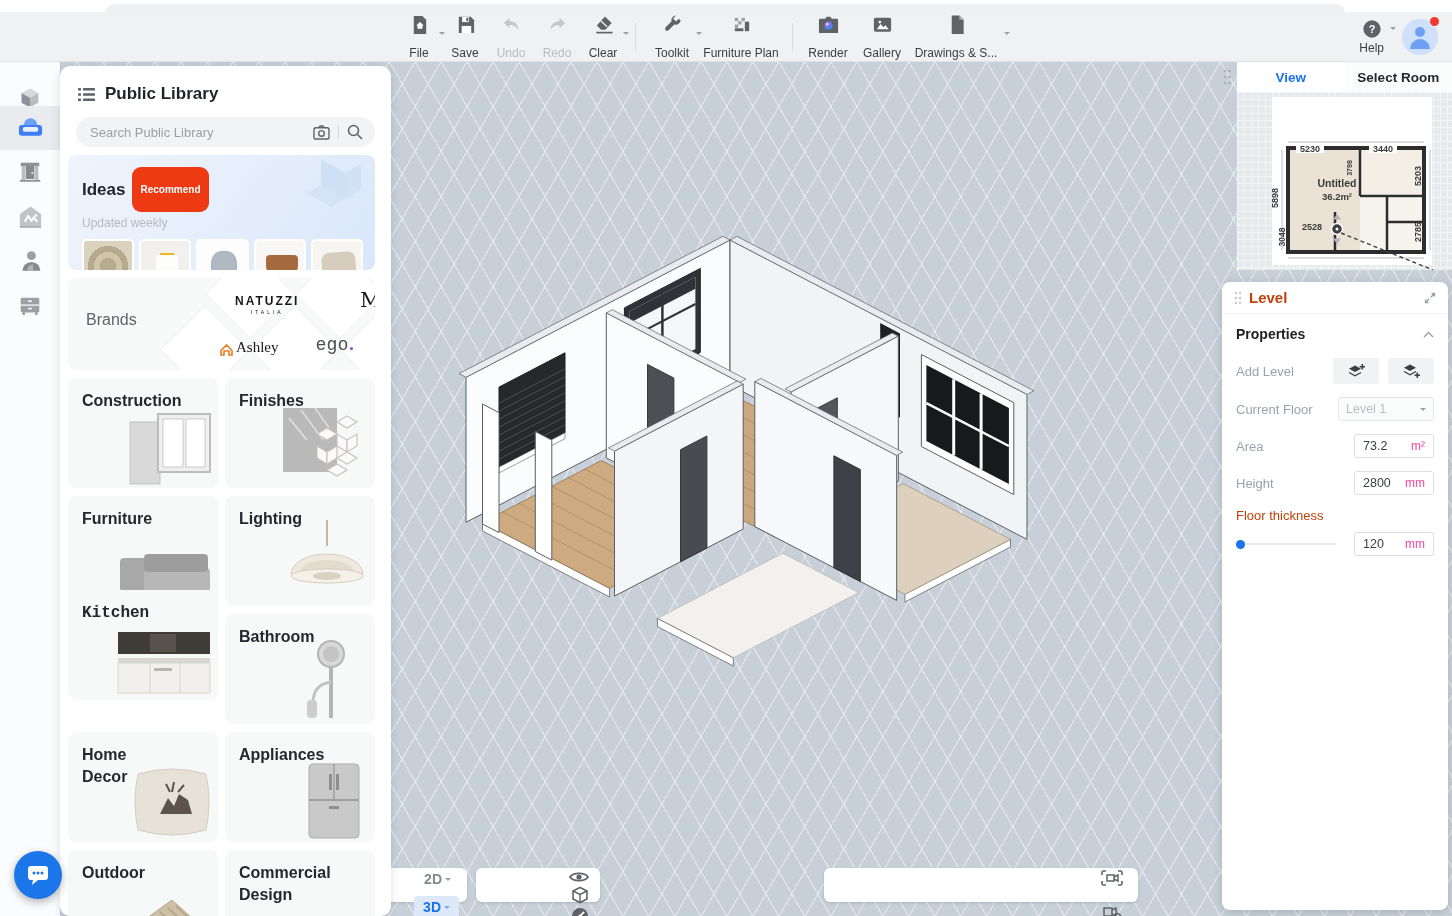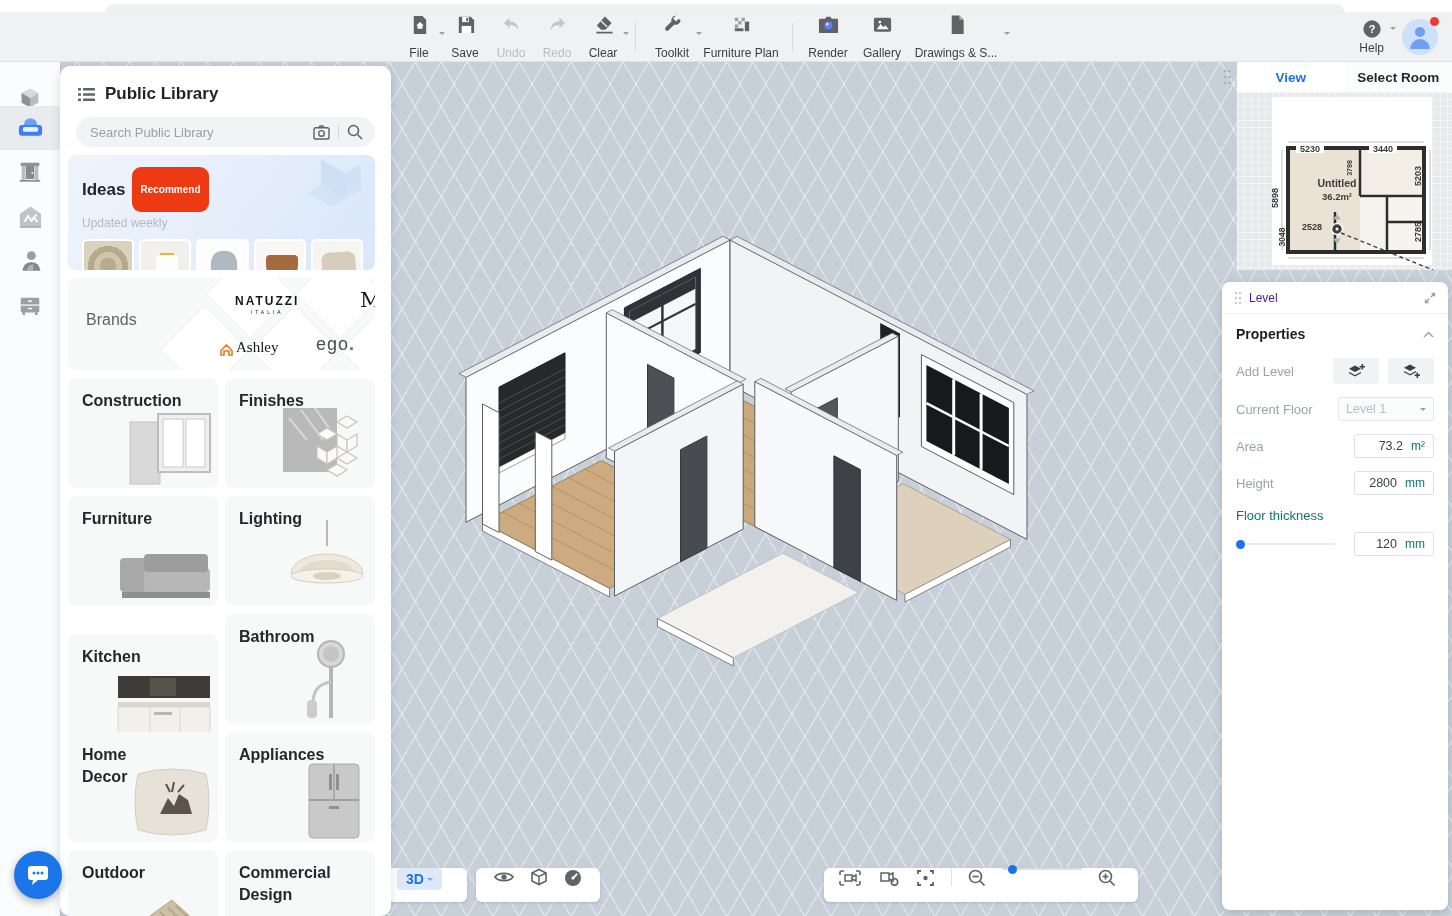--- a/index.html
+++ b/index.html
@@ -71,21 +71,21 @@
 .cat-img { position:absolute; right:0; bottom:0; }
 
 
 .viewport { position:absolute; left:0; top:62px; width:1452px; height:854px; background-color:#c7d0d9;
  background-image:repeating-linear-gradient(60deg, rgba(255,255,255,0) 0 21px, rgba(255,255,255,.38) 21px 22.5px),
                   repeating-linear-gradient(120deg, rgba(255,255,255,0) 0 21px, rgba(255,255,255,.38) 21px 22.5px);
  z-index:10; overflow:hidden; }
 .house-svg { position:absolute; left:430px; top:138px; }
 
 
-.ctrl-box { position:absolute; background:#fff; border-radius:6px; height:34px; display:flex; align-items:flex-start; box-shadow:0 1px 3px rgba(40,50,60,.18); }
+.ctrl-box { position:absolute; background:#fff; border-radius:6px; height:34px; display:flex; align-items:flex-end; box-shadow:0 1px 3px rgba(40,50,60,.18);flex-direction:column; }
 .box-mode { left:340px; top:806px; width:127px; padding:0 8px; gap:6px; }
 .mode-2d { display:flex; align-items:center; gap:3px; font-size:14px; font-weight:bold; color:#83898f; padding:3px 8px; cursor:pointer; }
 .mode-3d { display:flex; align-items:center; gap:3px; font-size:14px; font-weight:bold; color:#1a73e8; background:#dde8f8; border-radius:4px; padding:3px 9px; cursor:pointer; }
 .caret-s { width:0; height:0; border:3.5px solid transparent; border-top-color:#9aa0a6; margin-top:3px; }
 .caret-b { width:0; height:0; border:3.5px solid transparent; border-top-color:#7fa7e8; margin-top:3px; }
 .box-view { left:476px; top:806px; width:124px; justify-content:space-around; padding:0 10px; }
 .box-cam { left:824px; top:806px; width:314px; padding:0 14px; gap:15px; }
 .v-div { width:1px; height:18px; background:#e1e3e6; }
 .zoom-track { position:relative; width:80px; height:2px; background:#dadde1; border-radius:1px; }
 .zoom-knob { position:absolute; left:6px; top:-3.5px; width:9px; height:9px; border-radius:50%; background:#1a73e8; }
@@ -97,34 +97,34 @@
 .mm-tab.active { background:#fff; color:#1a73e8; }
 .mm-tab.idle { background:#fbfcfc; color:#24282e; }
 .mm-grid { position:absolute; left:1237px; top:30px; width:215px; height:178px; background-color:#e7eaed;
  background-image:linear-gradient(#f3f5f6 1px, transparent 1px), linear-gradient(90deg,#f3f5f6 1px, transparent 1px);
  background-size:7px 7px; z-index:19; }
 .mm-handle { position:absolute; left:1222px; top:6px; z-index:21; cursor:grab; }
 
 
 .level-panel { position:absolute; left:1222px; top:220px; width:226px; height:628px; background:#fff; border-radius:8px; box-shadow:0 2px 10px rgba(30,40,60,.18); z-index:22; }
 .lv-header { height:32px; display:flex; align-items:center; gap:7px; padding:0 12px; border-bottom:1px solid #f0f1f3; }
-.lv-title { font-size:12px; font-weight:normal; color:#4c1d95; flex:1; }
+.lv-title { font-size:15px; font-weight:bold; color:#c2410c; flex:1; }
 .lv-body { padding:12px 14px; }
 .lv-props { display:flex; align-items:center; margin-bottom:16px; }
 .lv-props .t { font-size:14px; font-weight:bold; color:#202124; flex:1; }
 .lv-row { display:flex; align-items:center; margin-bottom:13px; }
 .lv-label { font-size:13px; color:#9aa3ad; flex:1; }
 .lv-btns { display:flex; gap:9px; }
 .lv-btn { width:46px; height:26px; background:#f0f2f3; border-radius:3px; display:flex; align-items:center; justify-content:center; cursor:pointer; }
 .lv-select { width:96px; height:24px; background:#fafbfb; border:1px solid #e4e6e9; border-radius:3px; display:flex; align-items:center; padding:0 7px; cursor:default; }
 .lv-select .v { flex:1; font-size:12.5px; color:#b9bdc2; }
 .lv-input { width:80px; height:24px; background:#fff; border:1px solid #dcdfe3; border-radius:3px; display:flex; align-items:center; padding:0 8px; }
-.lv-input .v { flex:1; text-align:right; font-size:12.5px; color:#3c4043; padding-right:8px; }
-.lv-input .u { font-size:12px; color:#0f766e; }
-.lv-flabel { font-size:13px; color:#0f766e; margin-bottom:9px; }
+.lv-input .v { flex:1; text-align:left; font-size:12.5px; color:#3c4043; padding-right:8px; }
+.lv-input .u { font-size:12px; color:#ec4899; }
+.lv-flabel { font-size:13px; color:#c2410c; margin-bottom:9px; }
 .lv-slider-row { display:flex; align-items:center; }
 .lv-track { position:relative; flex:1; height:2px; background:#e8eaed; margin-right:18px; border-radius:1px; }
 .lv-knob { position:absolute; left:0; top:-3.5px; width:9px; height:9px; border-radius:50%; background:#1a73e8; }
 </style>
 </head>
 <body>
 
 <div class="browser-strip">
   <div class="browser-capsule"></div>
 </div>
@@ -733,21 +733,21 @@
   <div class="cat-card" style="left:165px; top:430px;">
     <span class="cat-title">Lighting</span>
     <svg class="cat-img" width="100" height="86" viewBox="0 0 100 86">
         <line x1="52" y1="0" x2="52" y2="26" stroke="#bfb9ae" stroke-width="2"></line>
         <path d="M16 54a36 20 0 0 1 72 0z" fill="#efe9dd" stroke="#d6cfc1"></path>
         <path d="M24 54a28 14 0 0 1 56 0" fill="#e3dccd"></path>
         <ellipse cx="52" cy="56" rx="36" ry="7" fill="#f5f1e8" stroke="#d6cfc1"></ellipse>
         <ellipse cx="52" cy="56" rx="14" ry="4" fill="#d9d2c2"></ellipse>
       </svg>
   </div>
-  <div class="cat-card" style="left:8px; top:568px;">
+  <div class="cat-card" style="left:8px; top:524px;font-family:Liberation Mono, monospace;">
     <span class="cat-title">Kitchen</span>
     <svg class="cat-img" width="108" height="72" viewBox="0 0 108 72">
         <rect x="8" y="4" width="92" height="22" fill="#3f3b36"></rect>
         <rect x="40" y="6" width="26" height="18" fill="#57524c"></rect>
         <rect x="8" y="30" width="92" height="5" fill="#d9d5cf"></rect>
         <rect x="8" y="35" width="92" height="30" fill="#f2f0ec" stroke="#d8d5d0"></rect>
         <line x1="40" y1="35" x2="40" y2="65" stroke="#d8d5d0"></line>
         <line x1="70" y1="35" x2="70" y2="65" stroke="#d8d5d0"></line>
         <rect x="44" y="40" width="18" height="3" fill="#b9b5af"></rect>
       </svg>

